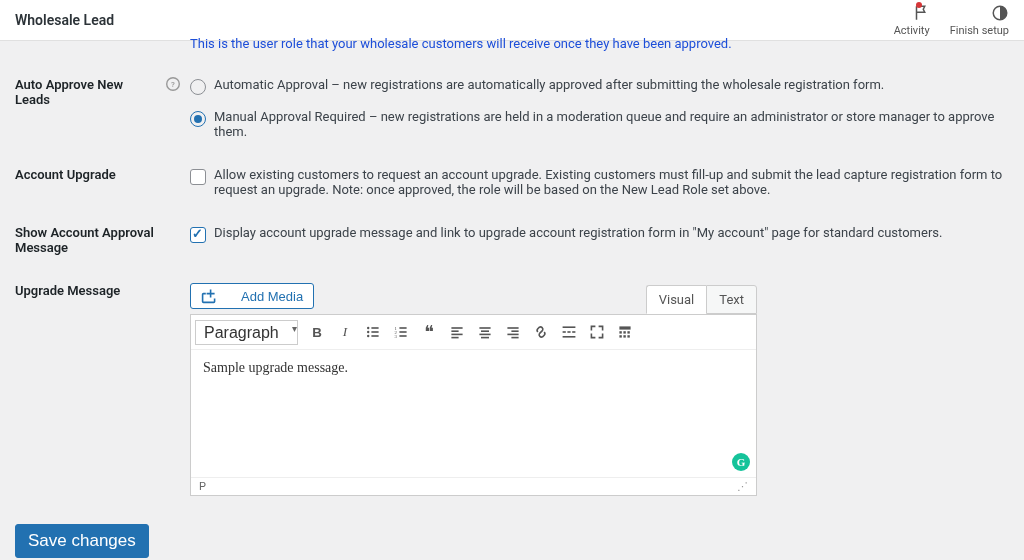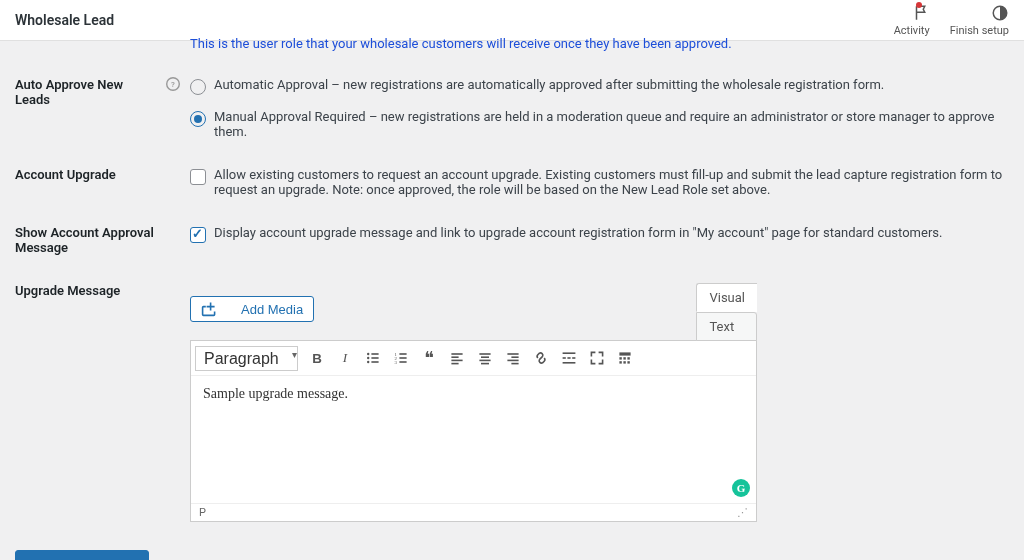--- a/index.html
+++ b/index.html
@@ -177,21 +177,20 @@
       font-size: 13px;
       cursor: pointer;
       margin-bottom: 6px;
     }
     .add-media-icon {
       width: 16px;
       height: 16px;
     }
     .editor-tabs {
       display: flex;
-      flex-direction: column;
     }
     .editor-tab {
       padding: 6px 12px;
       border: 1px solid #ccc;
       background: #f6f7f7;
       font-size: 13px;
       color: #555;
       cursor: pointer;
     }
     .editor-tab.active {

